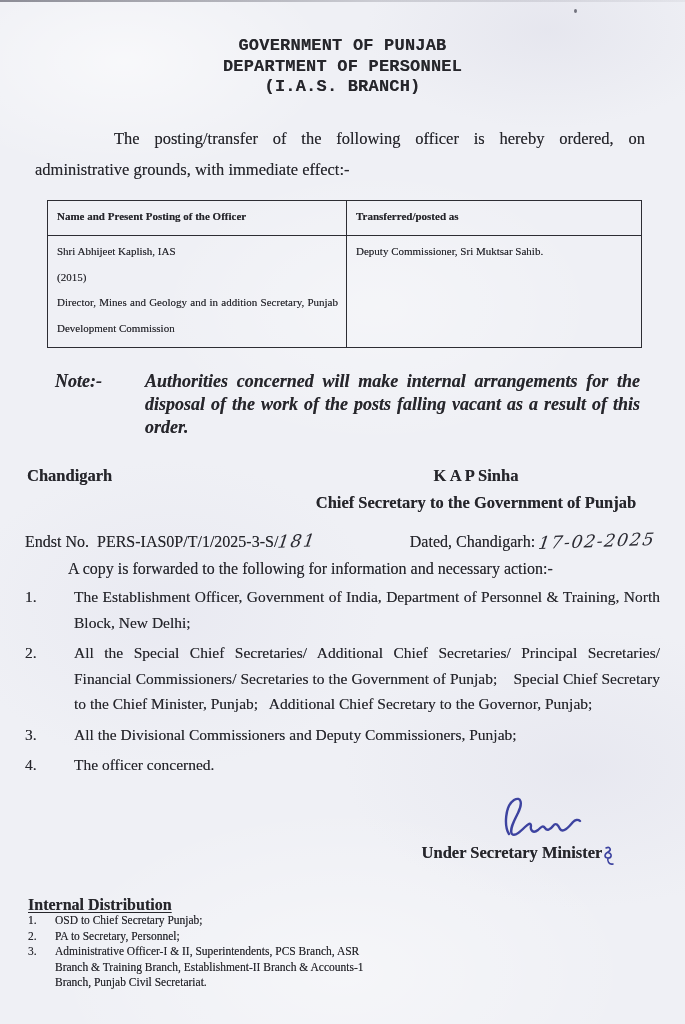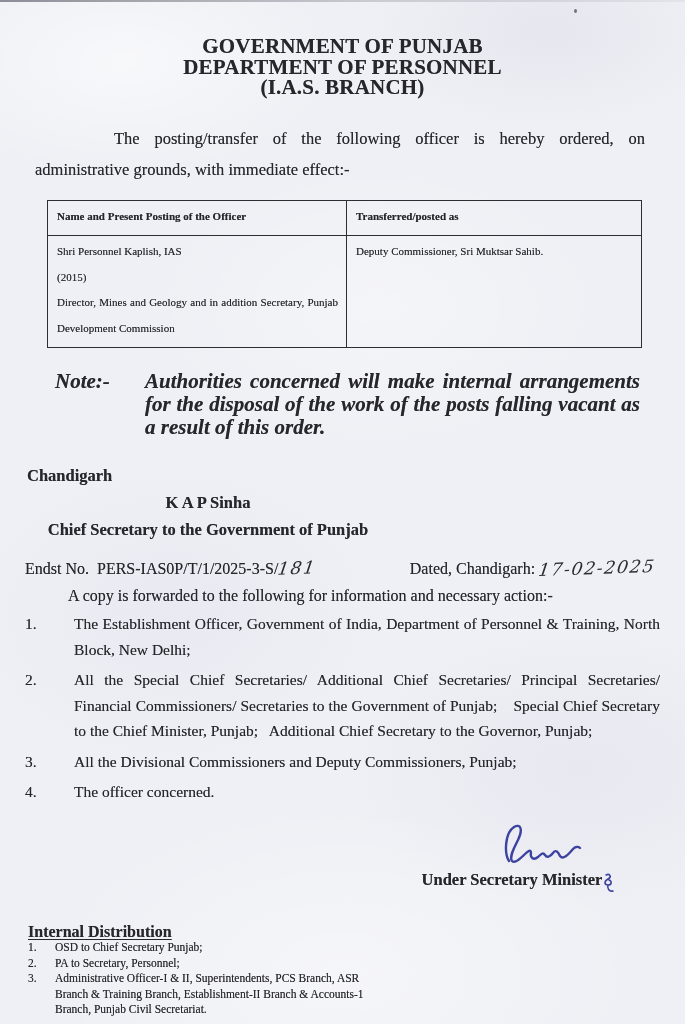--- a/index.html
+++ b/index.html
@@ -19,44 +19,44 @@
     color:#26262b;
     overflow:hidden;
     box-sizing:border-box;
     padding-top:36px;
     text-shadow:0 0 .6px rgba(35,35,45,.55);
   }
   .scan-edge{position:absolute;top:0;left:0;right:0;height:2px;
     background:linear-gradient(to right, rgba(40,40,55,.5), rgba(40,40,55,.18) 55%, rgba(40,40,55,.05));}
   .speck{position:absolute;left:574px;top:9px;width:3px;height:4px;background:rgba(50,50,65,.65);border-radius:50%;}
 
-  .letterhead{text-align:center;font-weight:700;font-size:21px;line-height:20.5px;letter-spacing:.2px;}
+  .letterhead{text-align:center;font-weight:700;font-size:17px;line-height:20.5px;letter-spacing:.2px;font-family:Liberation Mono, monospace;}
   .order-title-wrap{text-align:center;margin-top:13px;}
   .order-title{display:inline-block;font-weight:700;font-size:17px;letter-spacing:.2px;
     border-bottom:2.2px solid #2a2a30;padding-bottom:1px;}
 
   .intro{margin:25px 40px 0 35px;font-size:16.5px;line-height:31px;
     text-align:justify;text-indent:79px;}
 
   table.posting{border-collapse:collapse;margin:15px 0 0 47px;width:595px;
     font-size:11px;line-height:25.5px;padding-left:48px;}
   table.posting, table.posting td{border:1.6px solid #2d2d33;}
   table.posting td{vertical-align:top;padding:3px 8px 6px 9px;}
   td.c1{width:281px;}
   .th{font-weight:700;text-align:justify;}
   .cell-line{display:block;}
   .just{text-align:justify;}
 
   .note{display:flex;margin:22px 45px 0 55px;font-weight:700;font-style:italic;
-    font-size:21px;line-height:23px;}
+    font-size:18px;line-height:23px;}
   .note-label{width:90px;flex:none;}
   .note-text{flex:1;text-align:justify;}
 
   .signoff{display:flex;justify-content:space-between;margin:23px 28px 0 27px;
-    font-weight:700;font-size:16.5px;line-height:27px;flex-direction:column;}
+    font-weight:700;font-size:16.5px;line-height:27px;}
   .signoff-right{width:362px;text-align:center;}
   sup.sup{font-size:10px;vertical-align:6px;}
 
   .endst{display:flex;justify-content:space-between;align-items:baseline;
     margin:15px 30px 0 25px;font-size:16px;}
   .hand{font-family:"DejaVu Serif", serif;font-style:italic;display:inline-block;
     transform:skewX(-10deg) rotate(-2deg);font-size:17.5px;letter-spacing:1.5px;
     color:#2b2b33;text-shadow:none;}
   .copy-line{margin:9px 25px 0 68px;font-size:16px;}
 
@@ -93,21 +93,21 @@
   <p class="intro">The posting/transfer of the following officer is hereby ordered, on administrative grounds, with immediate effect:-</p>
 
   <table class="posting">
     <tbody>
       <tr>
         <td class="c1 th">Name and Present Posting of the Officer</td>
         <td class="th">Transferred/posted as</td>
       </tr>
       <tr>
         <td class="c1">
-          <span class="cell-line">Shri Personnel Kaplish, IAS</span>
+          <span class="cell-line">Shri Abhijeet Kaplish, IAS</span>
           <span class="cell-line">(2015)</span>
           <span class="cell-line just">Director, Mines and Geology and in addition Secretary, Punjab Development Commission</span>
         </td>
         <td>Deputy Commissioner, Sri Muktsar Sahib.</td>
       </tr>
     </tbody>
   </table>
 
   <div class="note">
     <span class="note-label">Note:-</span>

